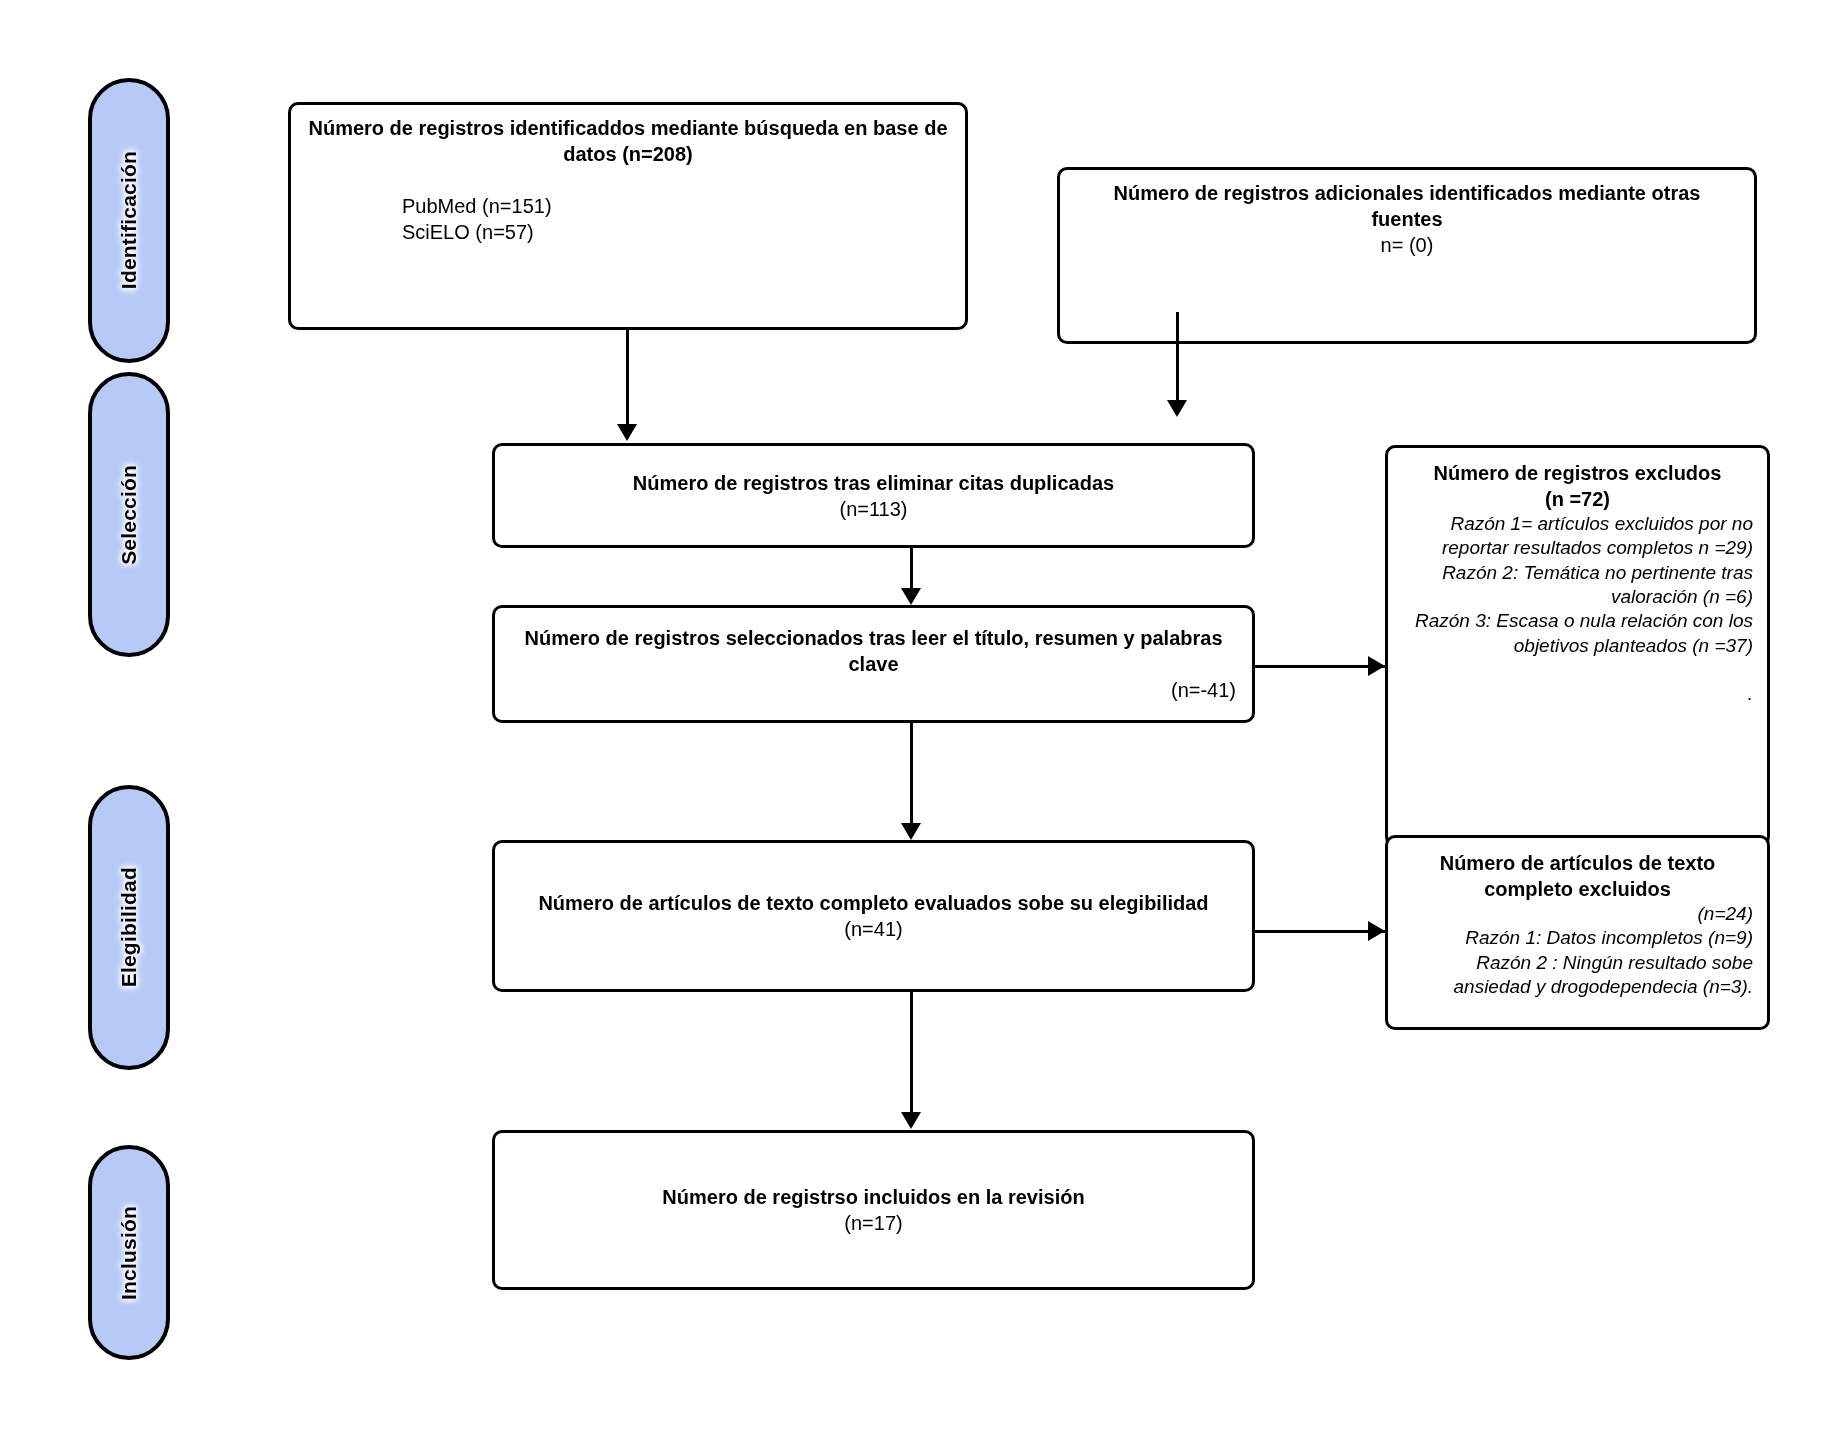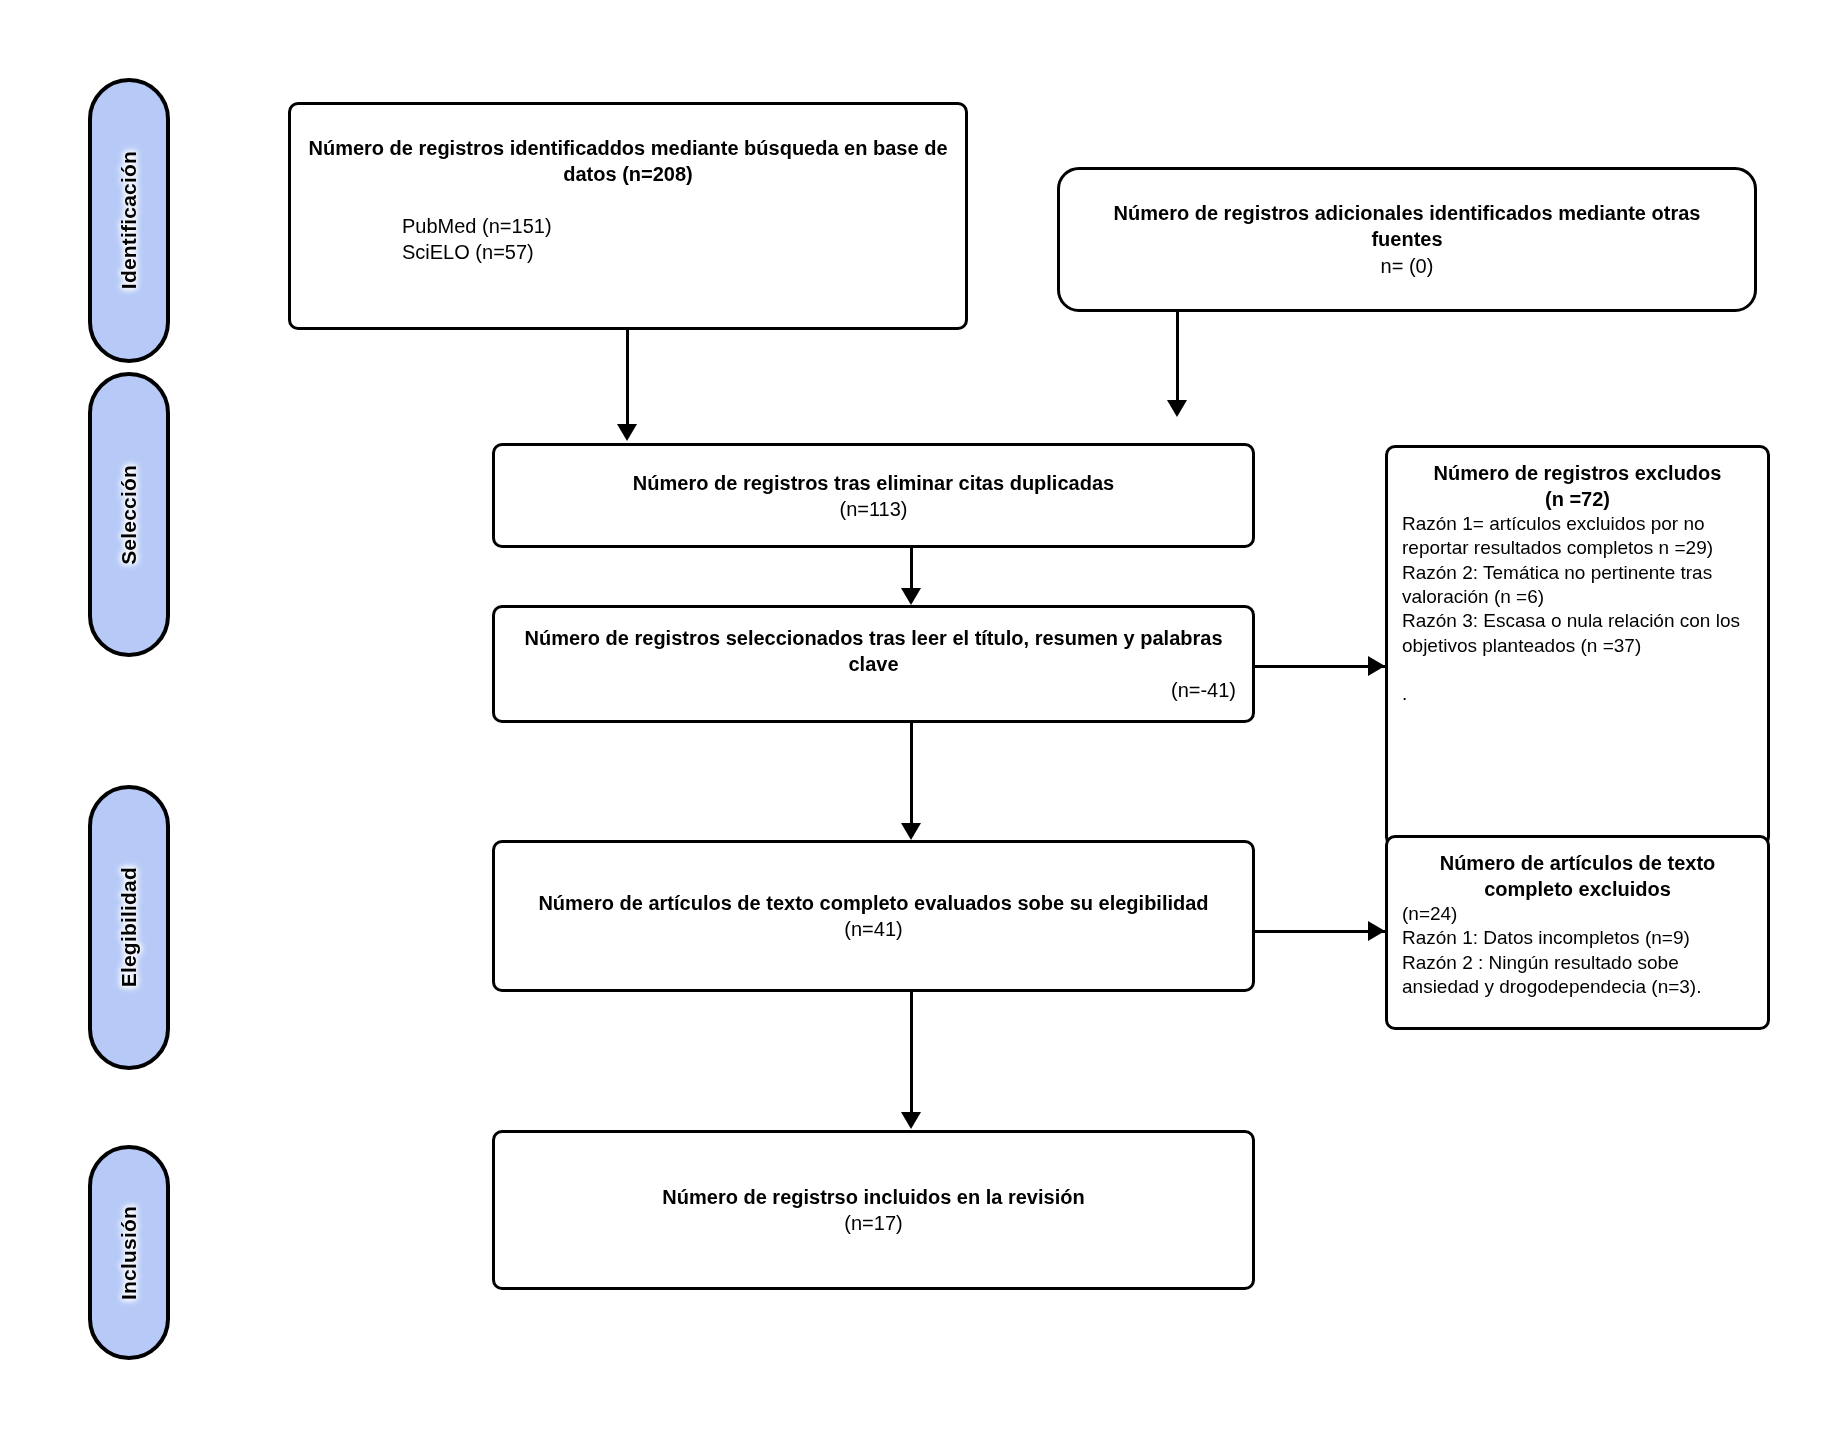--- a/index.html
+++ b/index.html
@@ -46,21 +46,21 @@
   
   .flow-box {
     position: absolute;
     box-sizing: border-box;
     background: #ffffff;
     border: 3px solid #000000;
     border-radius: 10px;
     display: flex;
     flex-direction: column;
     justify-content: flex-start;
-    padding: 30px 16px;
+    padding: 10px 16px;
   }
   .box-title {
     font-weight: bold;
     font-size: 20px;
     line-height: 1.30;
     text-align: center;
     white-space: pre-line;
   }
   .box-sub {
     font-size: 20px;
@@ -71,22 +71,23 @@
   .box-sub.left-block {
     text-align: left;
     padding-left: 95px;
     margin-top: 26px;
   }
   .tight .box-sub { margin-top: 0; }
 
   .reasons {
     font-size: 19px;
     line-height: 1.28;
-    text-align: left;
+    text-align: right;
     white-space: pre-line;
+    font-style: italic;
   }
 
   
   .vline {
     position: absolute;
     width: 3px;
     background: #000000;
   }
   .hline {
     position: absolute;
@@ -130,21 +131,21 @@
   <div class="stage-pill" style="left:88px; top:1145px; width:82px; height:215px;">
     <span class="stage-label">Inclusión</span>
   </div>
 
   <div class="flow-box" style="left:288px; top:102px; width:680px; height:228px;">
     <div class="box-title">Número de registros identificaddos mediante búsqueda en base de datos (n=208)</div>
     <div class="box-sub left-block">PubMed (n=151)
 SciELO (n=57)</div>
   </div>
 
-  <div class="flow-box tight" style="left:1057px; top:167px; width:700px; height:145px; justify-content:space-between;border-radius:22px;">
+  <div class="flow-box tight" style="left:1057px; top:167px; width:700px; height:177px; justify-content:flex-start;">
     <div class="box-title">Número de registros adicionales identificados mediante otras fuentes</div>
     <div class="box-sub">n= (0)</div>
   </div>
 
   <div class="vline" style="left:626px; top:330px; height:100px;"></div>
   <div class="arrow-down" style="left:617px; top:424px;"></div>
 
   <div class="vline" style="left:1176px; top:312px; height:95px;"></div>
   <div class="arrow-down" style="left:1167px; top:400px;"></div>
 

